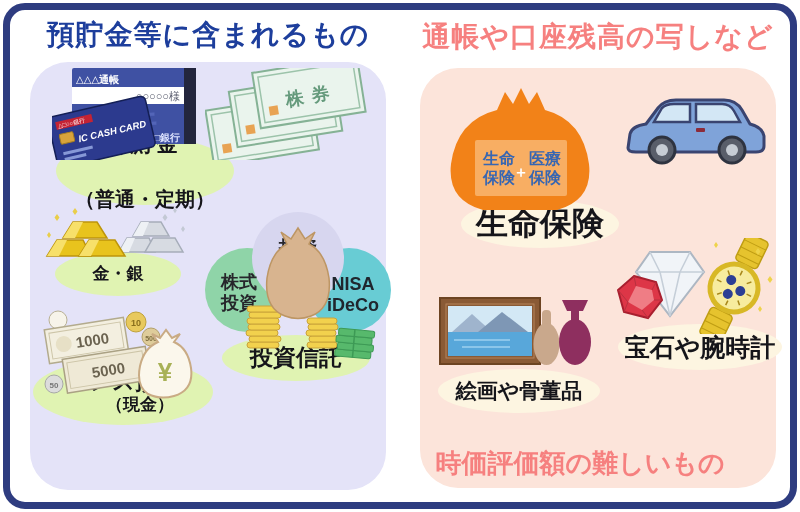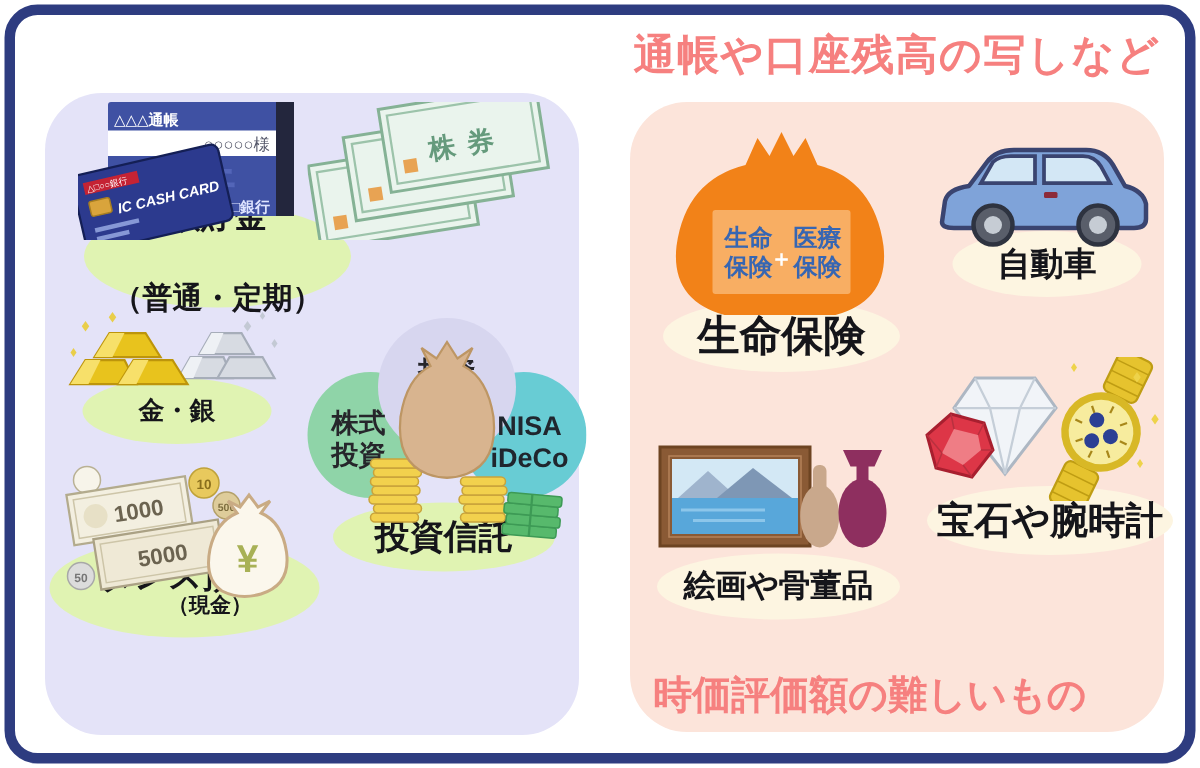--- a/index.html
+++ b/index.html
@@ -16,22 +16,22 @@
   .pill { position:absolute; border-radius:50%; display:flex; flex-direction:column; align-items:center;
           justify-content:center; font-weight:bold; color:#15151a; z-index:2; line-height:1.12; text-align:center; white-space:nowrap; }
   .pill.green { background:#e0f3b2; }
   .pill.cream { background:#fdf5e1; }
   .p-deposit { left:56px;  top:137px; width:178px; height:68px; font-size:22px;gap:32px; }
   .p-deposit .sub { font-size:20px; }
   .p-sec     { left:231px; top:141px; width:126px; height:44px; font-size:22px; }
   .p-gold    { left:55px;  top:252px; width:126px; height:44px; font-size:17px; }
   .p-invest  { left:222px; top:335px; width:148px; height:46px; font-size:23px;text-align:center; }
   .p-cash    { left:33px;  top:359px; width:180px; height:66px; font-size:22px; }
-  .p-cash .sub { font-size:14px;margin-left:34px; }
-  .p-ins     { left:442px; top:200px; width:158px; height:48px; font-size:28px; }
+  .p-cash .sub { font-size:17px;margin-left:34px; }
+  .p-ins     { left:461px; top:200px; width:158px; height:48px; font-size:32px; }
   .p-car     { left:635px; top:154px; width:126px; height:44px; font-size:22px; }
   .p-art     { left:438px; top:369px; width:162px; height:44px; font-size:21px; }
   .p-jewel   { left:618px; top:324px; width:164px; height:46px; font-size:25px; }
   .illus { position:absolute; z-index:3; }
   .i-passbook { left:52px;  top:64px; }
   .i-certs    { left:205px; top:68px; }
   .i-metal    { left:45px;  top:208px; }
   .i-invest   { left:203px; top:210px; }
   .i-cash     { left:38px;  top:308px; }
   .i-insbag   { left:433px; top:76px; }
@@ -42,20 +42,21 @@
   .footer { position:absolute; text-align:center; font-weight:bold; z-index:4; }
   .footer-left  { left:30px;  top:429px; width:356px; font-size:26px; color:#1d3e9c; line-height:1.16; }
   .footer-right { left:402px; top:446px; width:356px; font-size:26px; color:#f6807f; }
 </style>
 </head>
 <body>
 
 <div class="stage">
   <div class="frame"></div>
 
+  <div class="title title-left">預貯金等に含まれるもの</div>
   <div class="title title-right">通帳や口座残高の写しなど</div>
 
   <div class="panel panel-left"></div>
   <div class="panel panel-right"></div>
 
   <div class="pill green p-deposit">
     <span>預貯金</span>
     <span class="sub">（普通・定期）</span>
   </div>
   <div class="pill green p-gold">
@@ -64,23 +65,20 @@
   <div class="pill green p-invest">
     <span>投資信託</span>
   </div>
   <div class="pill green p-cash">
     <span>タンス預金</span>
     <span class="sub">（現金）</span>
   </div>
 
   <div class="pill cream p-ins">
     <span>生命保険</span>
-  </div>
-  <div class="pill cream p-car">
-    <span>自動車</span>
   </div>
   <div class="pill cream p-art">
     <span>絵画や骨董品</span>
   </div>
   <div class="pill cream p-jewel">
     <span>宝石や腕時計</span>
   </div>
 
   <svg class="illus i-passbook" width="150" height="96" viewBox="0 0 150 96">
     <g>

